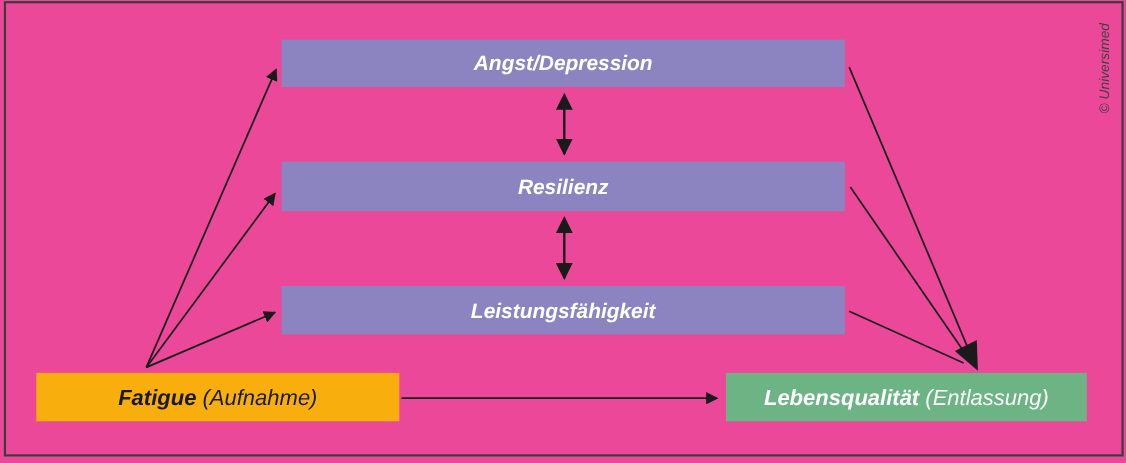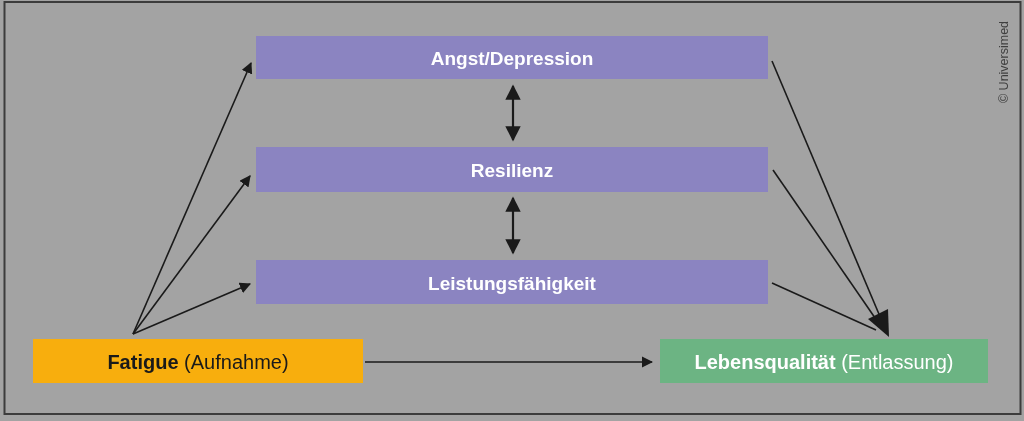--- a/index.html
+++ b/index.html
@@ -1,21 +1,22 @@
 <!DOCTYPE html>
 <html><head>
 <meta charset="utf-8">
 <style>
   html, body { margin: 0; padding: 0; background: #ffffff; }
   .stage {
     position: relative;
     width: 1024px;
     height: 421px;
-    background: #a3a3a3;
+    background: #ec4899;
     font-family: "Liberation Sans", sans-serif;
+    font-style: italic;
   }
   svg { display: block; }
   .box-label {
     font-family: "Liberation Sans", sans-serif;
     font-size: 19px;
     font-weight: bold;
     fill: #ffffff;
     text-anchor: middle;
   }
   .box-label .regular { font-weight: normal; }

